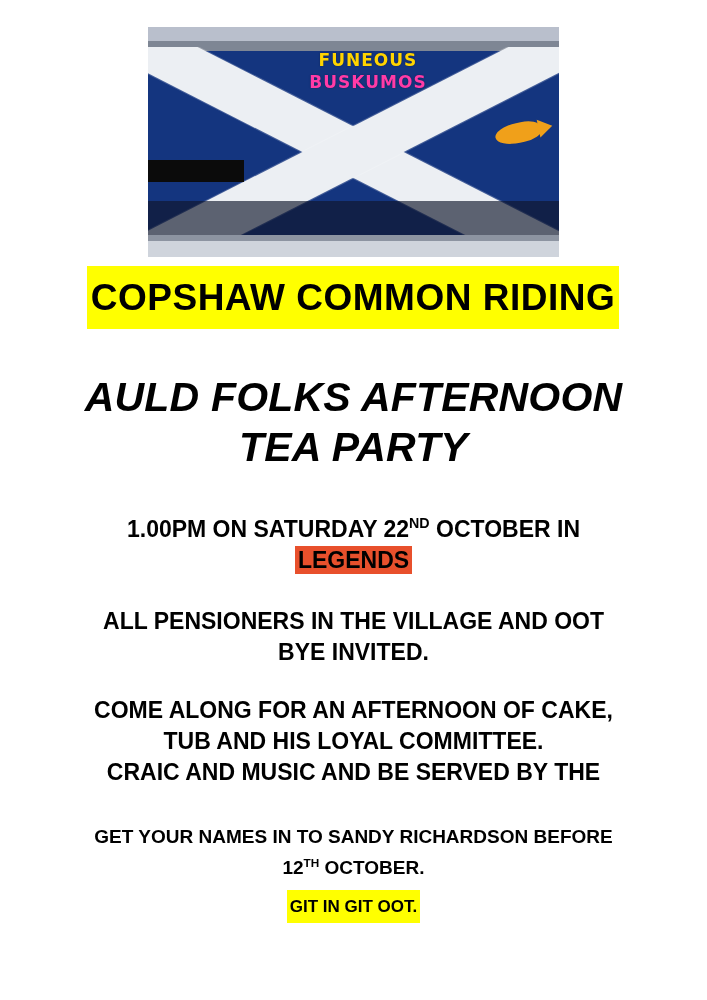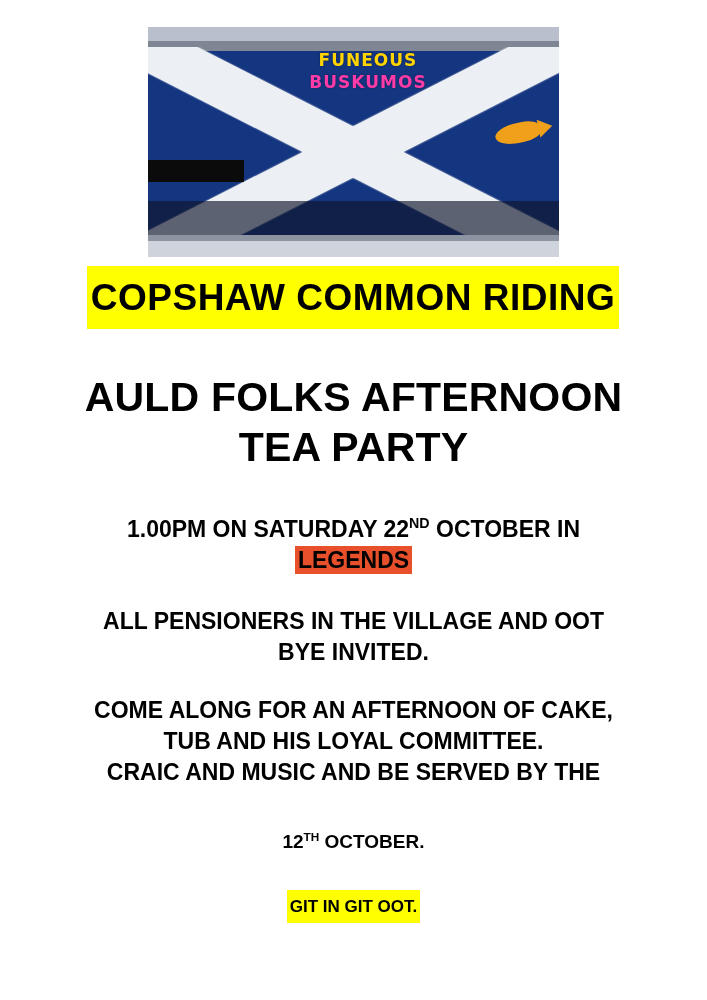--- a/index.html
+++ b/index.html
@@ -159,20 +159,21 @@
   .headline {
     position: absolute;
     left: 40px;
     top: 372px;
     width: 627px;
     text-align: center;
     font-weight: bold;
     font-size: 41px;
     line-height: 50px;
     letter-spacing: 0.2px;
+    font-style: italic;
   }
 
   .when {
     position: absolute;
     left: 40px;
     top: 508px;
     width: 627px;
     text-align: center;
     font-weight: bold;
     font-size: 23px;
@@ -268,20 +269,21 @@
     <div>BYE INVITED.</div>
   </div>
 
   <div class="para p2">
     <div>COME ALONG FOR AN AFTERNOON OF CAKE,</div>
     <div>TUB AND HIS LOYAL COMMITTEE.</div>
     <div>CRAIC AND MUSIC AND BE SERVED BY THE</div>
   </div>
 
   <div class="para p3">
+    <div>GET YOUR NAMES IN TO SANDY RICHARDSON BEFORE</div>
     <div>
       <span>12</span><sup>TH</sup><span> OCTOBER.</span>
     </div>
   </div>
 
   <div class="footer">
     <span class="hl">GIT IN GIT OOT.</span>
   </div>
 
 </div>

